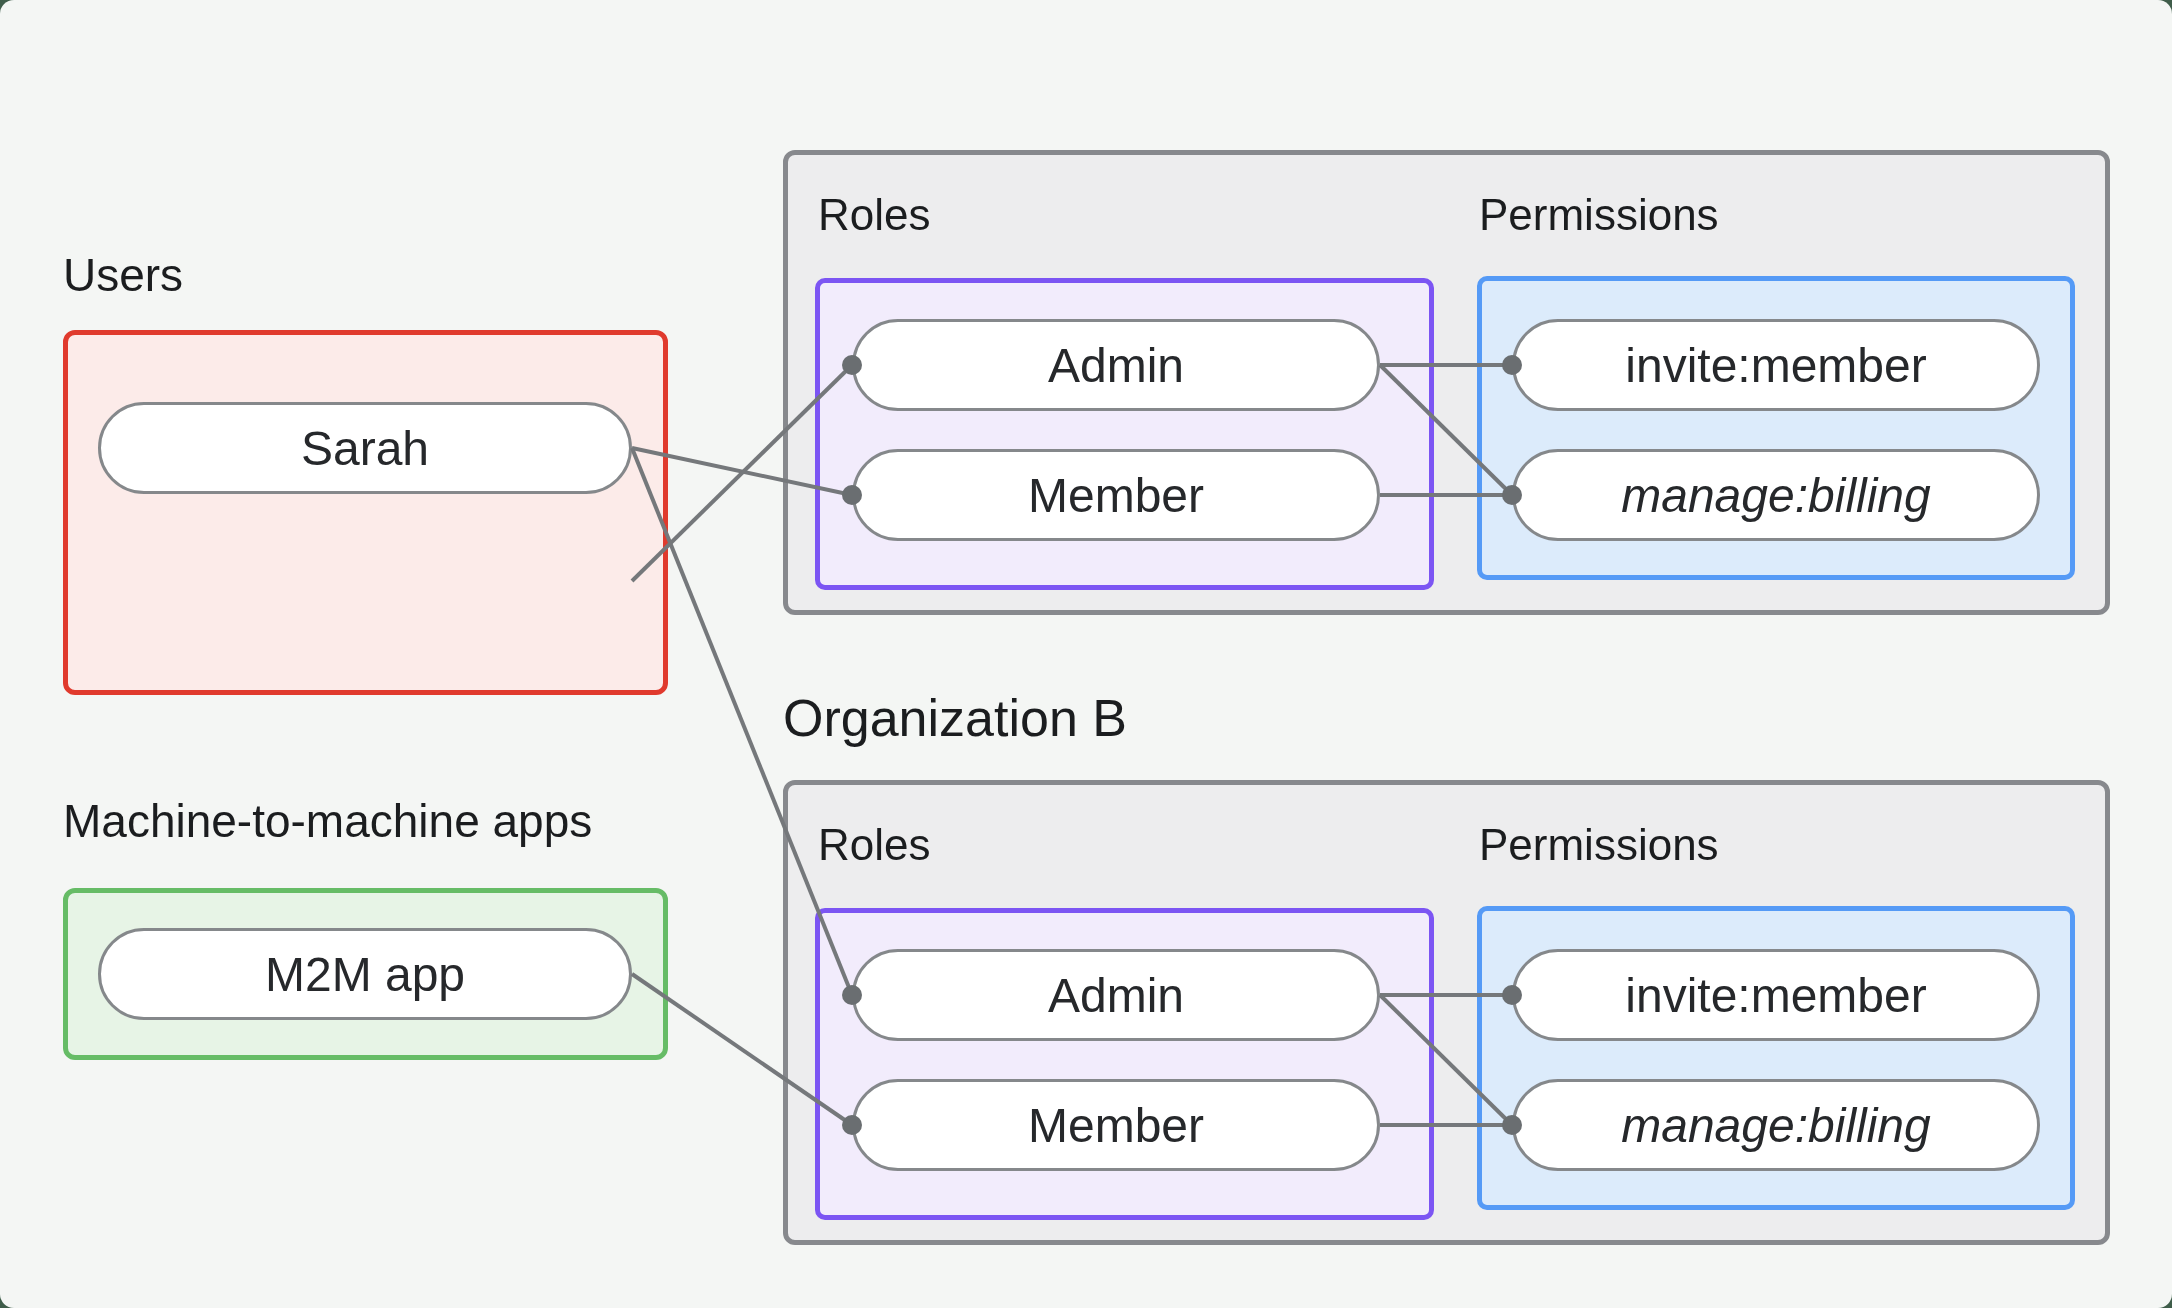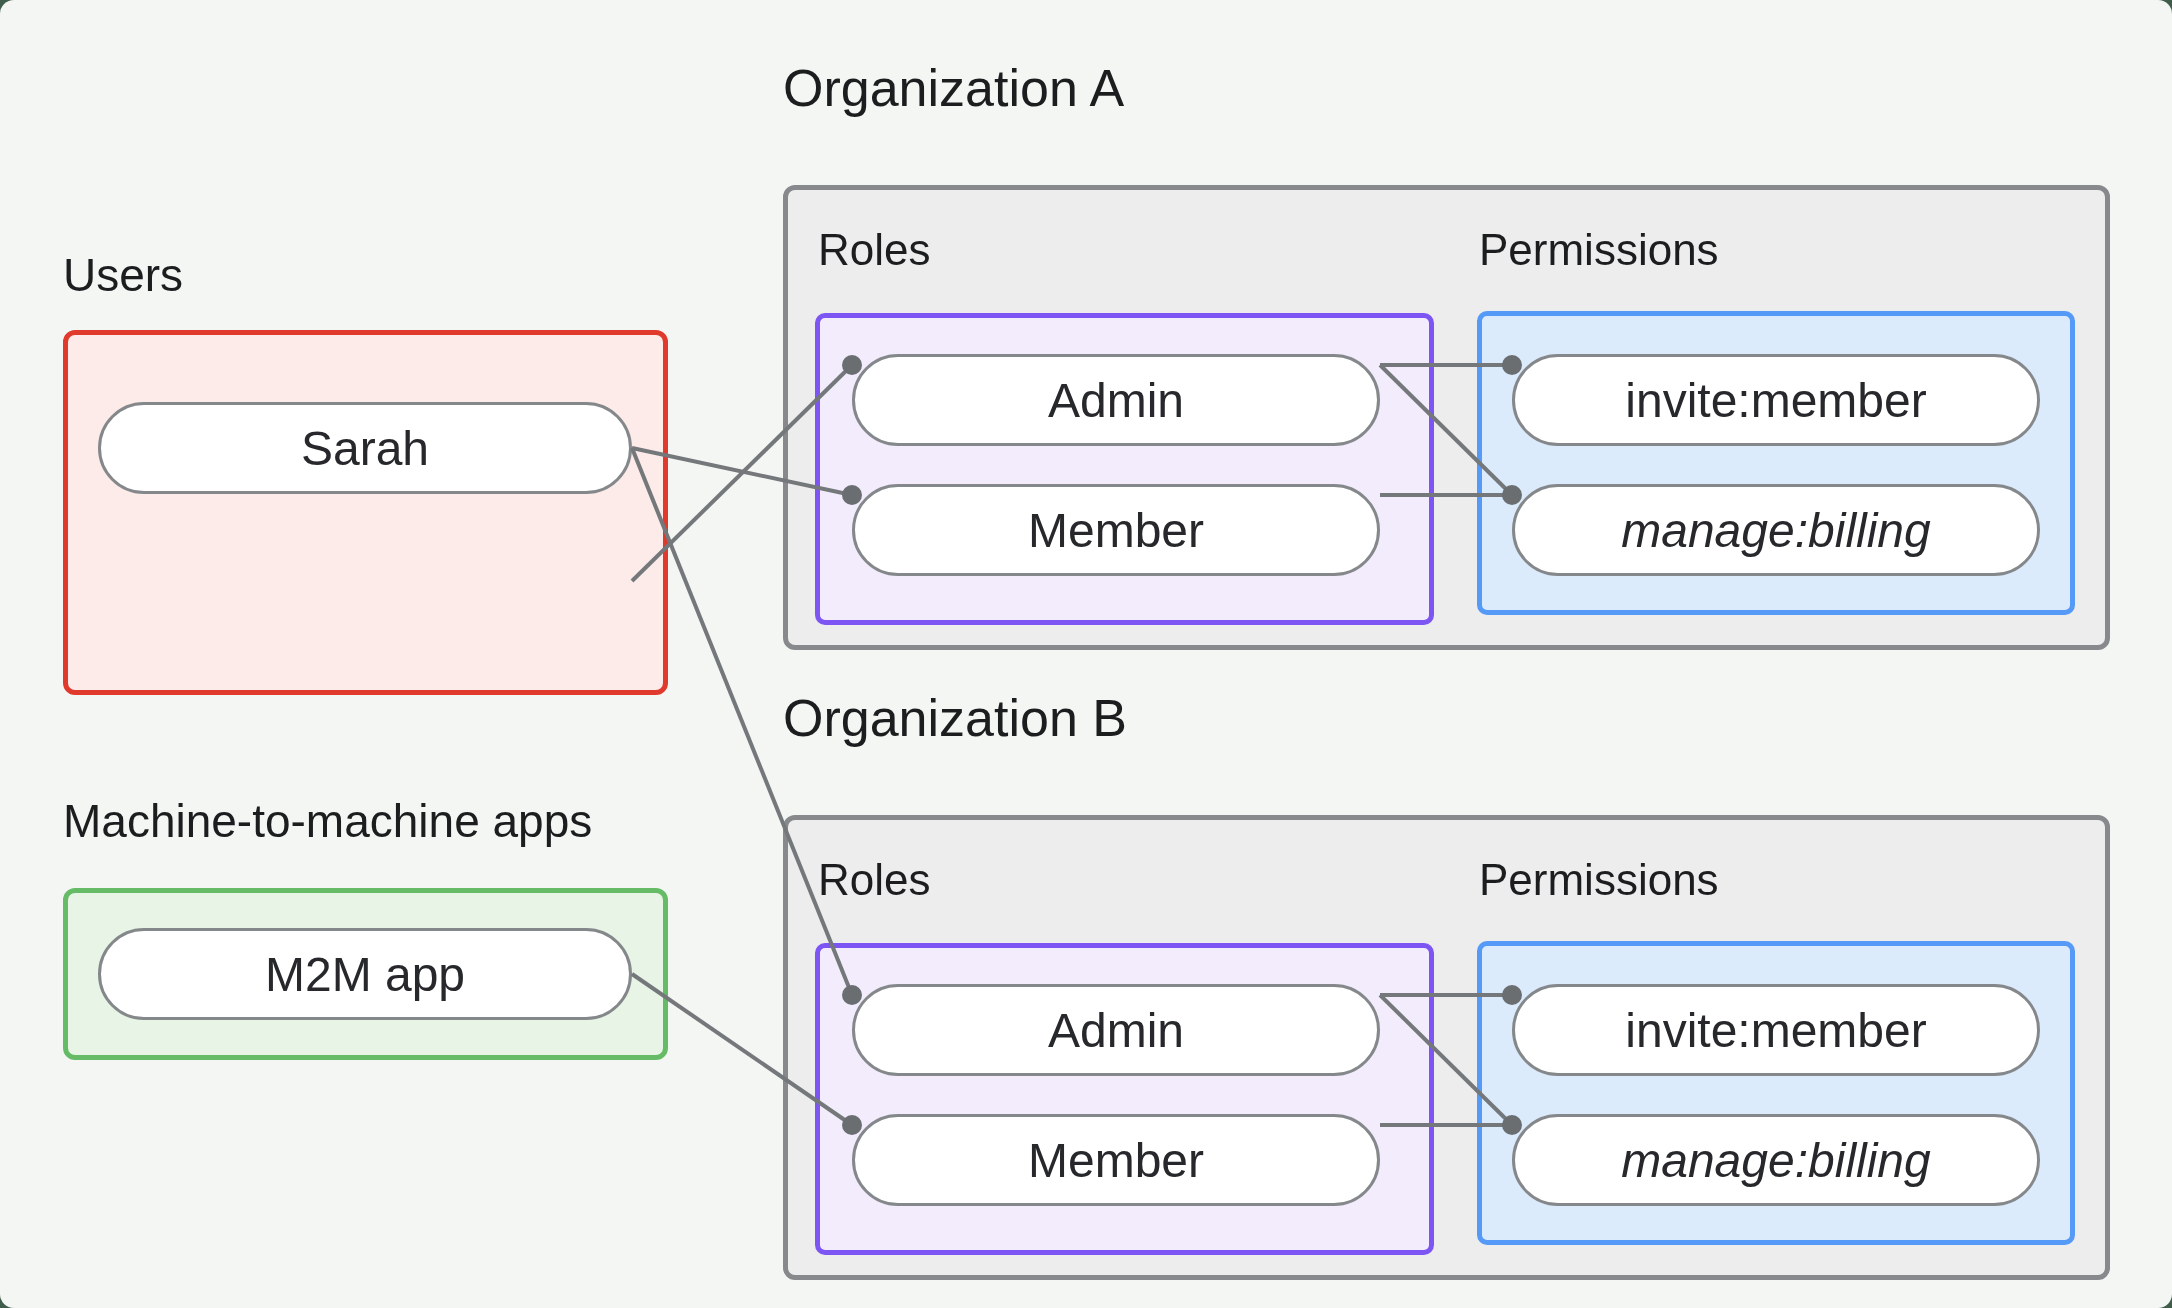--- a/index.html
+++ b/index.html
@@ -19,21 +19,21 @@
     background:var(--page-bg);border-radius:14px;overflow:hidden;
   }
   .edges{position:absolute;left:0;top:0;width:2172px;height:1308px;z-index:10;pointer-events:none;}
   .edges line{stroke:var(--edge);stroke-width:4;}
   .edges circle{fill:var(--edge-dot);}
   .group-label{position:absolute;font-size:46px;font-weight:500;color:var(--text);line-height:1.1;z-index:2;}
   .org-title{position:absolute;font-size:52px;font-weight:500;color:var(--text);line-height:1.1;z-index:2;}
   .box{position:absolute;box-sizing:border-box;z-index:1;}
   .users-box{left:63px;top:330px;width:605px;height:365px;background:var(--users-fill);border:5px solid var(--users-border);border-radius:12px;}
   .m2m-box{left:63px;top:888px;width:605px;height:172px;background:var(--m2m-fill);border:5px solid var(--m2m-border);border-radius:12px;}
-  .org-box{left:783px;width:1327px;height:465px;background:var(--org-fill);border:5px solid var(--org-border);border-radius:12px;margin-top:35px;}
+  .org-box{left:783px;width:1327px;height:465px;background:var(--org-fill);border:5px solid var(--org-border);border-radius:12px;}
   .org-a{top:150px;} .org-b{top:780px;}
   .sub-label{position:absolute;top:36px;font-size:44px;font-weight:500;color:var(--text);line-height:1.1;}
   .roles-label{left:30px;} .perms-label{left:691px;}
   .roles-box{position:absolute;left:27px;top:123px;width:619px;height:312px;background:var(--roles-fill);border:5px solid var(--roles-border);border-radius:10px;box-sizing:border-box;}
   .perms-box{position:absolute;left:689px;top:121px;width:598px;height:304px;background:var(--permissions-fill);border:5px solid var(--permissions-border);border-radius:10px;box-sizing:border-box;}
   .pill{
     position:absolute;box-sizing:border-box;height:92px;
     background:var(--node-fill);border:3px solid var(--node-border);border-radius:46px;
     display:flex;align-items:center;justify-content:center;
     font-size:48px;color:#26282b;white-space:nowrap;
@@ -75,21 +75,20 @@
   <div class="group-label" style="left:63px;top:250px;">Users</div>
   <div class="box users-box">
     <div class="pill user-pill p1">Sarah</div>
   </div>
 
   <div class="group-label" style="left:63px;top:796px;">Machine-to-machine apps</div>
   <div class="box m2m-box">
     <div class="pill m2m-pill">M2M app</div>
   </div>
 
-  <div class="org-title" style="left:783px;top:60px;">Organization A</div>
   <div class="box org-box org-a">
     <div class="sub-label roles-label">Roles</div>
     <div class="sub-label perms-label">Permissions</div>
     <div class="roles-box">
       <div class="pill role-pill p1">Admin</div>
       <div class="pill role-pill p2">Member</div>
     </div>
     <div class="perms-box">
       <div class="pill perm-pill p1">invite:member</div>
       <div class="pill perm-pill p2">manage:billing</div>

